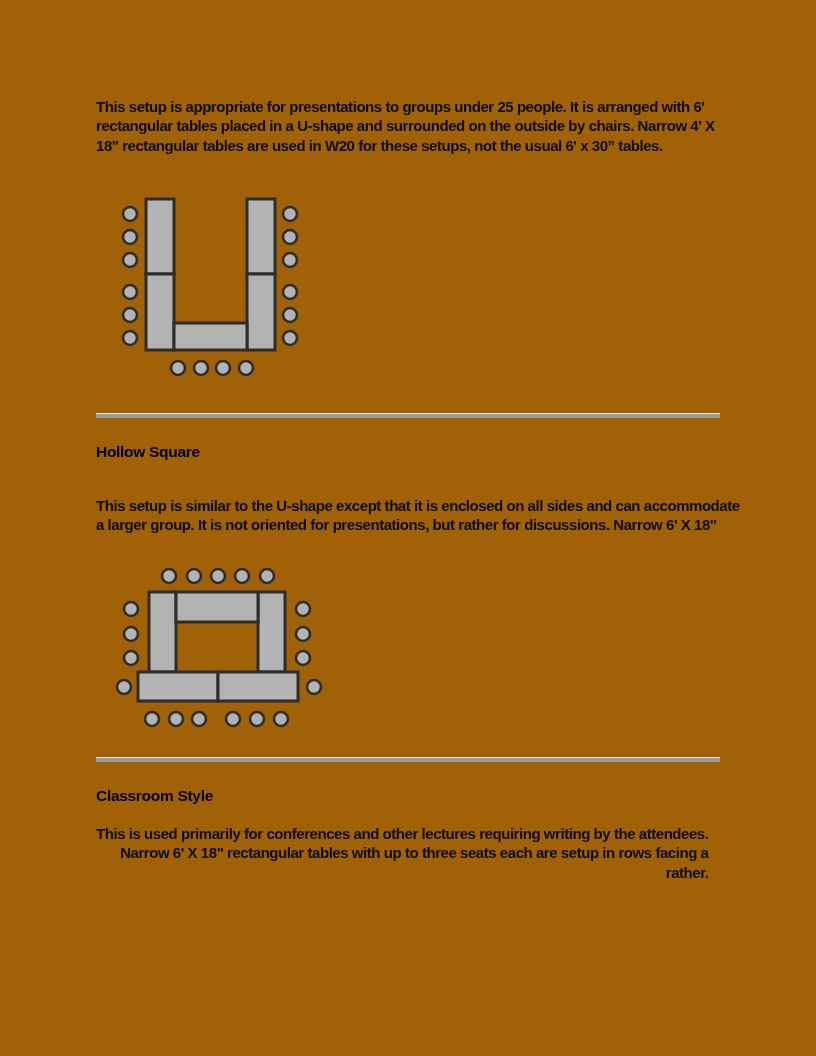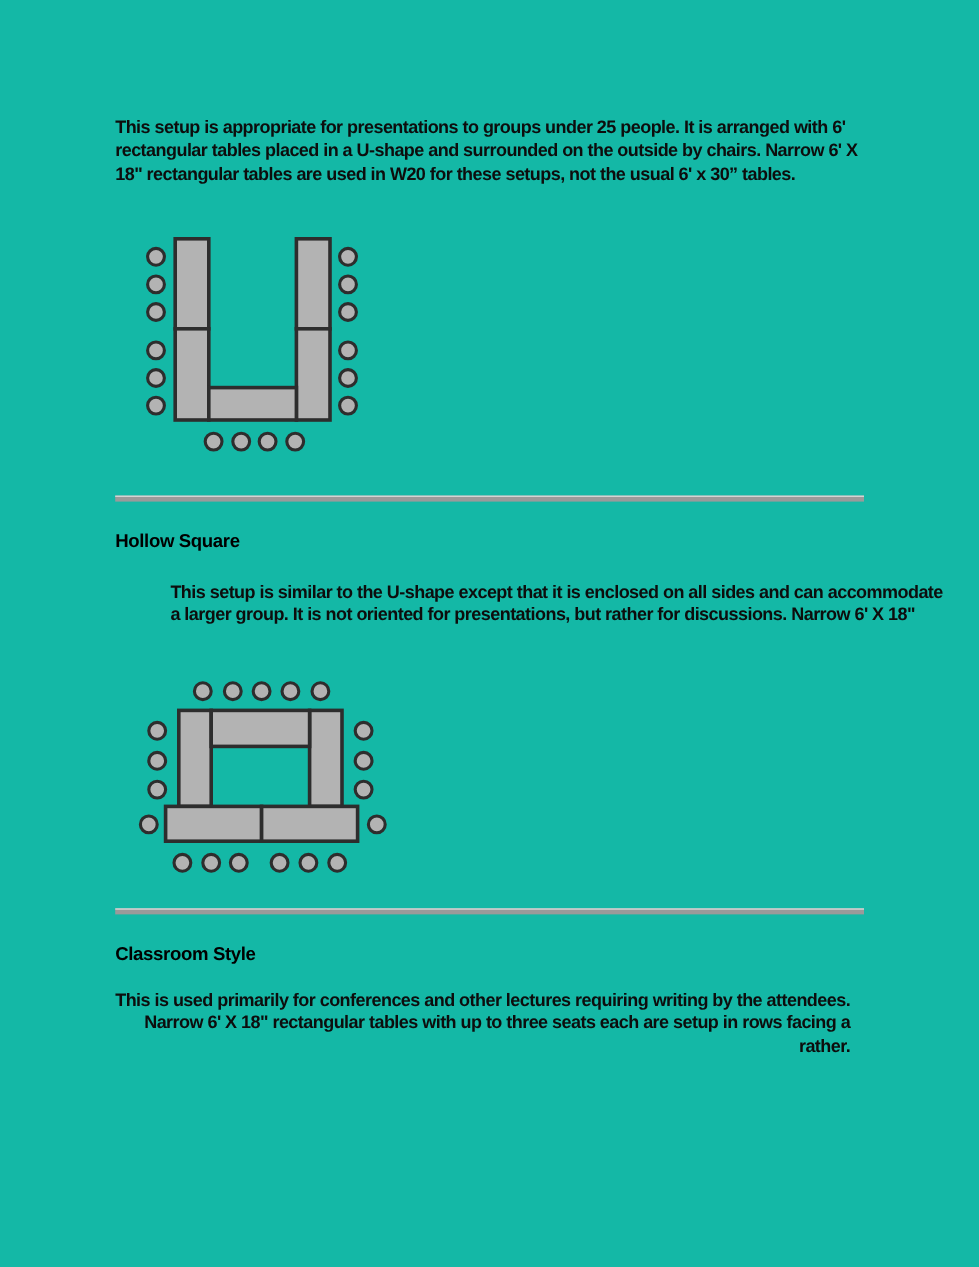--- a/index.html
+++ b/index.html
@@ -1,21 +1,21 @@
 <!DOCTYPE html>
 <html><head>
 <meta charset="utf-8">
 <style>
   html, body { margin: 0; padding: 0; background: #e8e8e8; }
   .page {
     position: relative;
     width: 816px;
     height: 1056px;
     margin: 0 auto;
-    background: #14b8a6;
+    background: #a16207;
     overflow: hidden;
     font-family: "Liberation Sans", sans-serif;
     color: #0d0d0d;
   }
   .para {
     position: absolute;
     left: 96px;
     font-size: 15px;
     font-weight: 700;
     letter-spacing: -0.45px;
@@ -43,21 +43,21 @@
   .diagram { position: absolute; }
   svg { display: block; }
 </style>
 </head>
 <body>
 
 <div class="page">
 
   <div class="para" style="top: 97px;">
     <div class="line">This setup is appropriate for presentations to groups under 25 people. It is arranged with 6'</div>
-    <div class="line">rectangular tables placed in a U-shape and surrounded on the outside by chairs. Narrow 6' X</div>
+    <div class="line">rectangular tables placed in a U-shape and surrounded on the outside by chairs. Narrow 4' X</div>
     <div class="line">18" rectangular tables are used in W20 for these setups, not the usual 6' x 30” tables.</div>
   </div>
 
   <div class="diagram" style="left: 100px; top: 185px;">
       <svg width="210" height="200">
         <rect x="46" y="14" width="28" height="75" fill="#b3b3b3" stroke="#2d2d2d" stroke-width="3"></rect>
         <rect x="46" y="89" width="28" height="76" fill="#b3b3b3" stroke="#2d2d2d" stroke-width="3"></rect>
         <rect x="147" y="14" width="28" height="75" fill="#b3b3b3" stroke="#2d2d2d" stroke-width="3"></rect>
         <rect x="147" y="89" width="28" height="76" fill="#b3b3b3" stroke="#2d2d2d" stroke-width="3"></rect>
         <rect x="74" y="138" width="73" height="27" fill="#b3b3b3" stroke="#2d2d2d" stroke-width="3"></rect>
@@ -77,21 +77,21 @@
         <circle cx="101" cy="183" r="7" fill="#b3b3b3" stroke="#2d2d2d" stroke-width="2.6"></circle>
         <circle cx="123" cy="183" r="7" fill="#b3b3b3" stroke="#2d2d2d" stroke-width="2.6"></circle>
         <circle cx="146" cy="183" r="7" fill="#b3b3b3" stroke="#2d2d2d" stroke-width="2.6"></circle>
       </svg>
     </div>
 
   <div class="divider" style="top: 413px; background: rgb(154, 154, 154);"></div>
 
   <div class="heading" style="top: 443px;">Hollow Square</div>
 
-  <div class="para" style="top: 484px; margin-left: 46px;">
+  <div class="para" style="top: 496px;">
     <div class="line">This setup is similar to the U-shape except that it is enclosed on all sides and can accommodate</div>
     <div class="line">a larger group. It is not oriented for presentations, but rather for discussions. Narrow 6' X 18"</div>
   </div>
 
   <div class="diagram" style="left: 108px; top: 558px;">
       <svg width="222" height="178">
         <rect x="41" y="34" width="27" height="80" fill="#b3b3b3" stroke="#2d2d2d" stroke-width="3"></rect>
         <rect x="150" y="34" width="27" height="80" fill="#b3b3b3" stroke="#2d2d2d" stroke-width="3"></rect>
         <rect x="68" y="34" width="82" height="30" fill="#b3b3b3" stroke="#2d2d2d" stroke-width="3"></rect>
         <rect x="30" y="114" width="80" height="29" fill="#b3b3b3" stroke="#2d2d2d" stroke-width="3"></rect>

